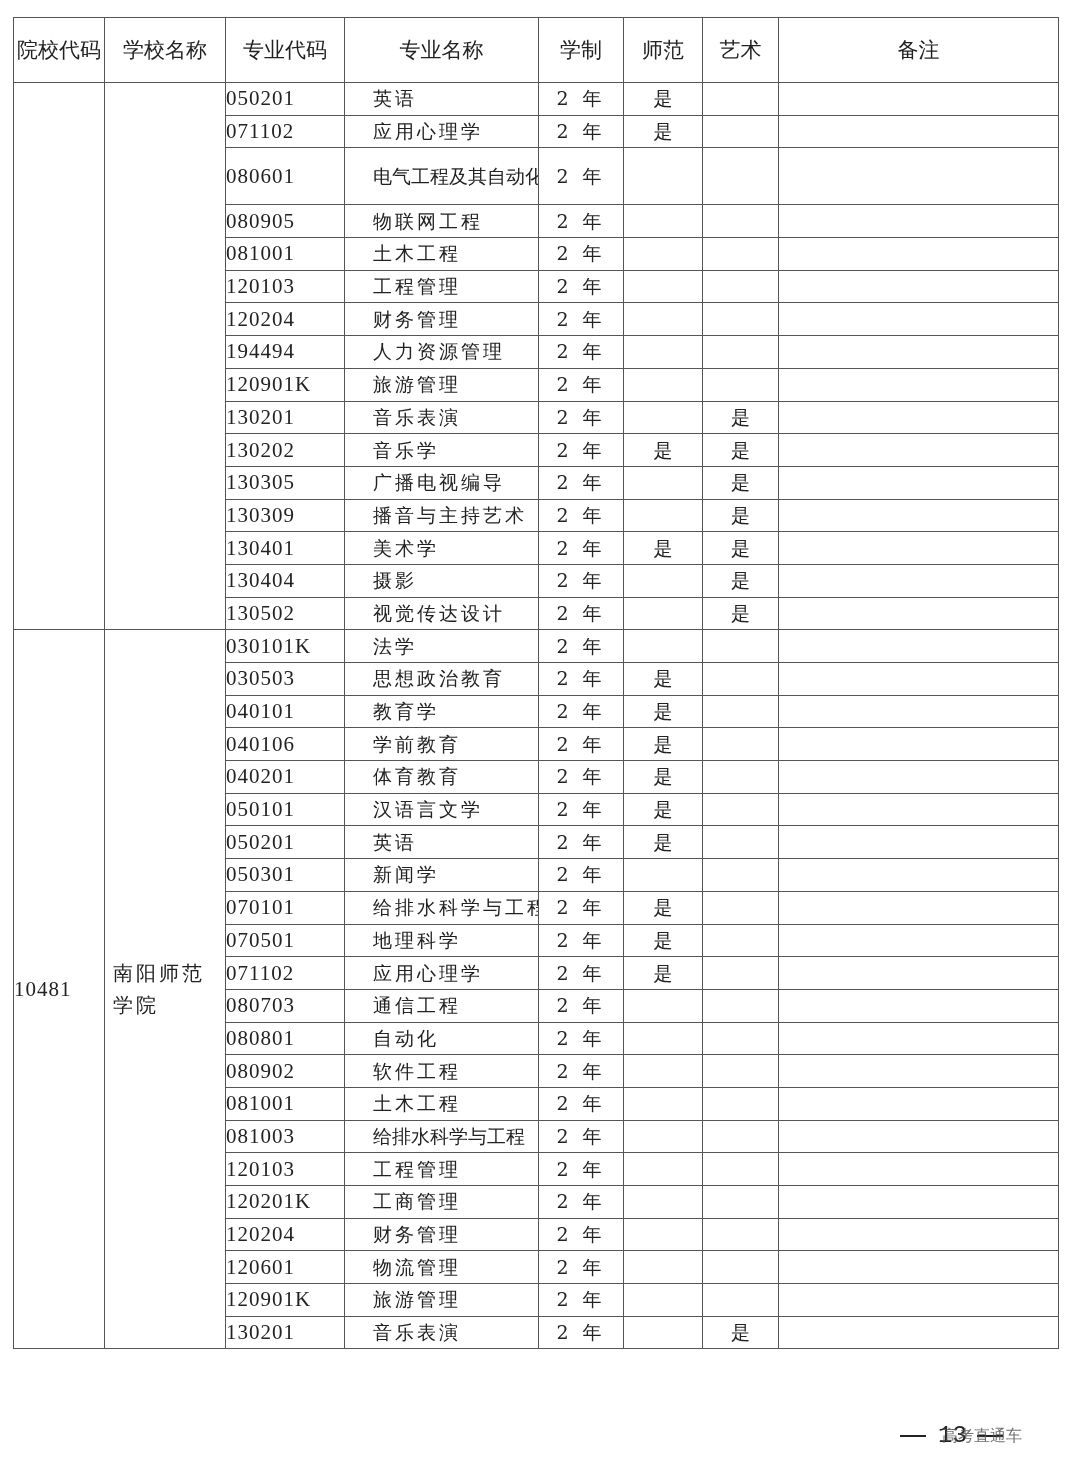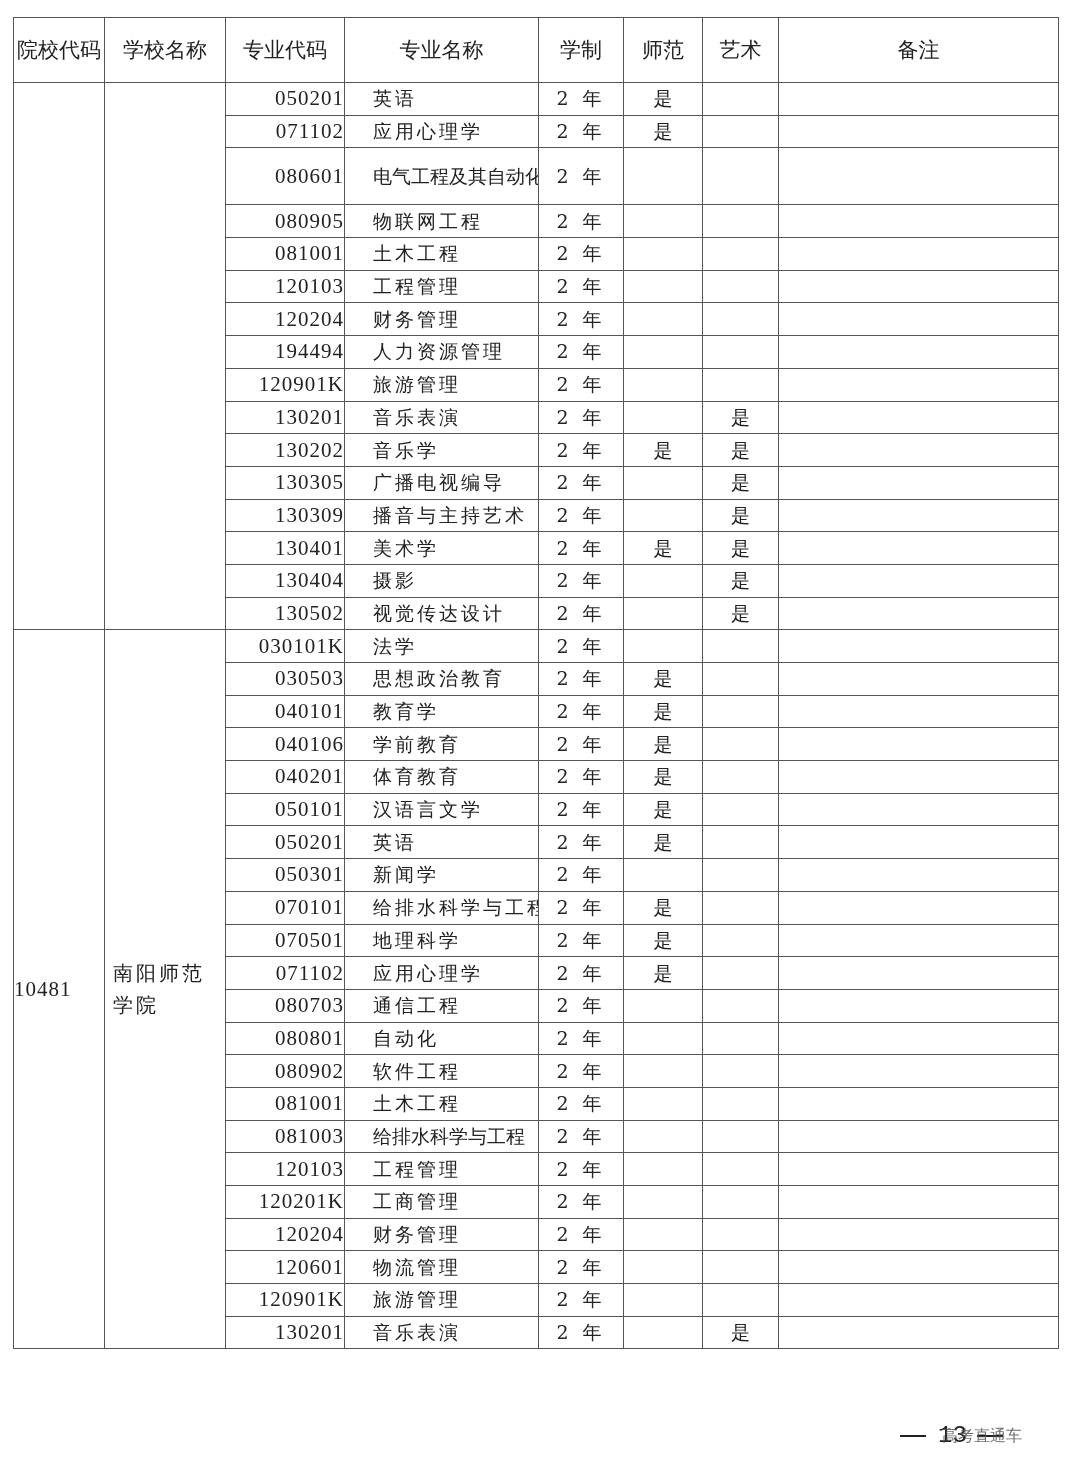--- a/index.html
+++ b/index.html
@@ -29,21 +29,21 @@
       line-height: 30px;
       text-align: center;
     }
     .page-table th.two-line { white-space: normal; line-height: 29px; }
     .page-table td {
       height: 31.7px;
       font-size: 19px;
       line-height: 31px;
     }
     .page-table tr.tall td { height: 56px; }
-    td.code { text-align: right; letter-spacing: 1px; font-family: "Liberation Serif", "DejaVu Serif", serif; font-size: 21px; }
+    td.code { text-align: left; letter-spacing: 1px; font-family: "Liberation Serif", "DejaVu Serif", serif; font-size: 21px; }
     td.name { text-align: left; padding-left: 28px; letter-spacing: 3px; }
     td.name.tight { letter-spacing: 0px; }
     td.dur { text-align: center; letter-spacing: 4px; }
     td.flag { text-align: center; }
     td.remark { }
     td.school-code { text-align: left; vertical-align: middle; font-family: "Liberation Serif", "DejaVu Serif", serif; font-size: 21px; letter-spacing: 1px; }
     td.school-name { vertical-align: middle; white-space: normal; font-size: 20px; line-height: 32px; letter-spacing: 3px; padding: 0 8px; }
     .footer {
       position: absolute; left: 900px; top: 1422px;
       font-family: Liberation Mono, monospace;

